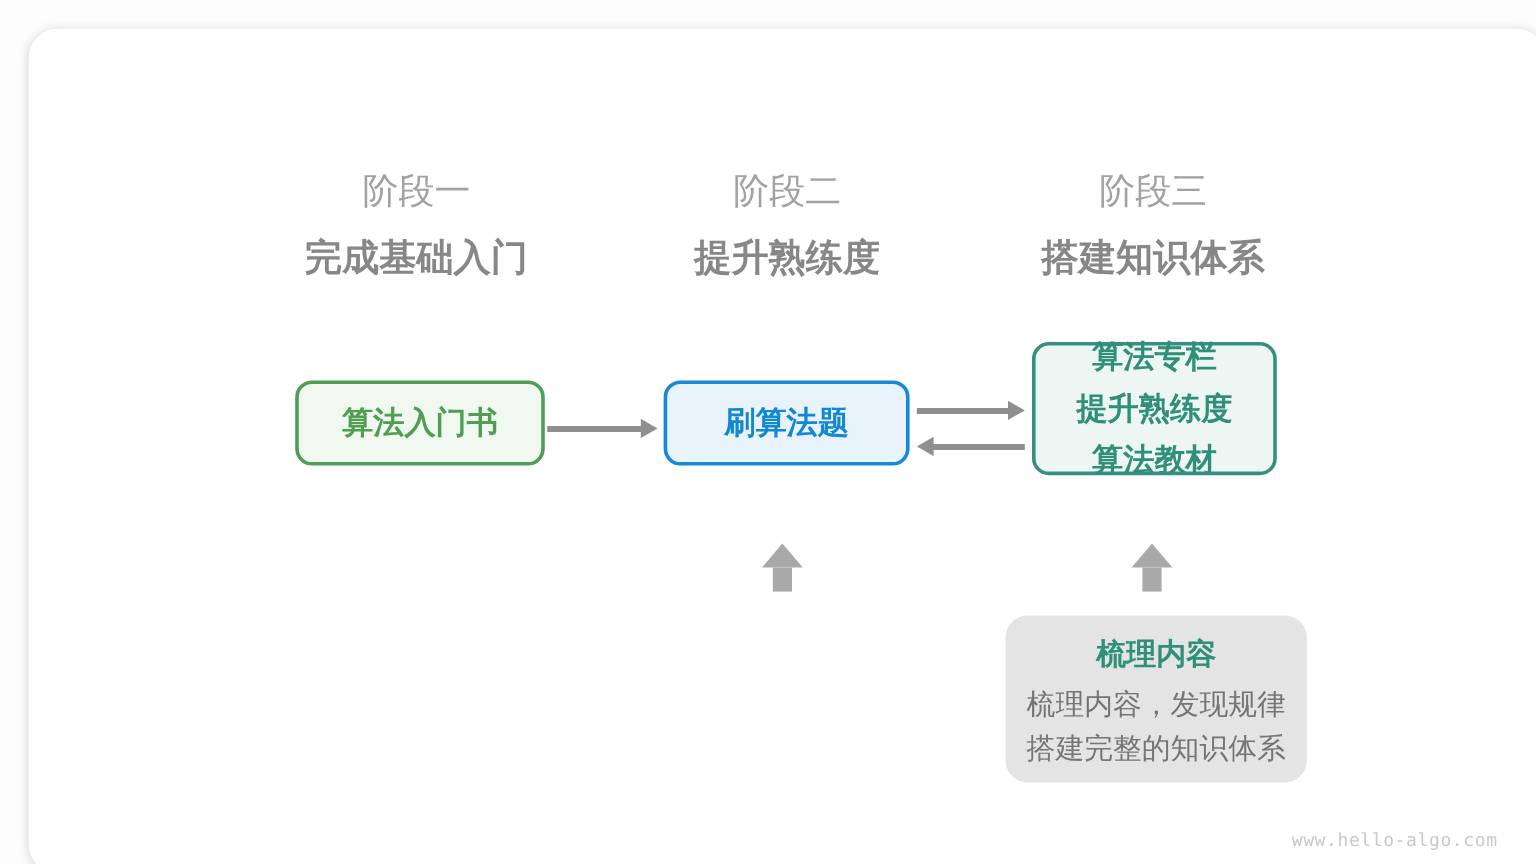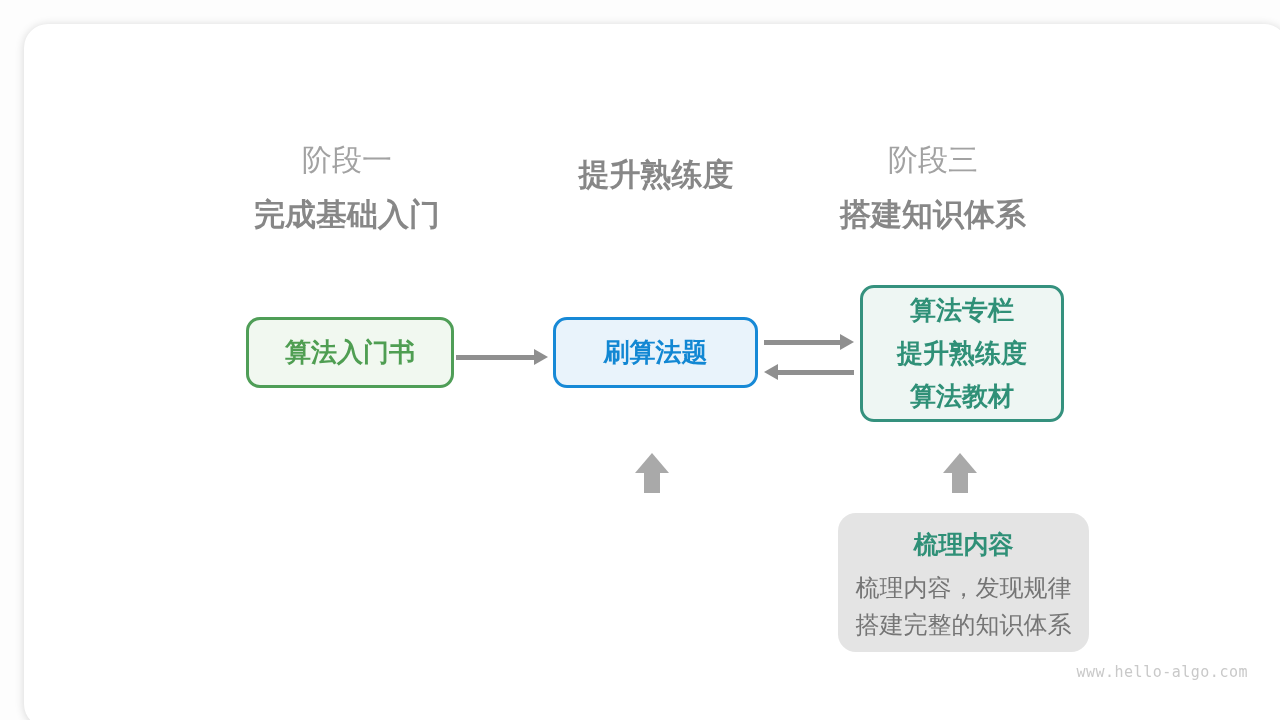--- a/index.html
+++ b/index.html
@@ -14,33 +14,33 @@
   .card {
     position: absolute; left: 8px; top: 8px; width: 1264px; height: 704px;
     background: #ffffff; border-radius: 24px;
     box-shadow: 0 1px 10px rgba(0,0,0,0.16);
   }
 
   
   .stage { position: absolute; top: 122px; transform: translateX(-50%); text-align: center; white-space: nowrap; }
   .stage-label { font-size: 30px; font-weight: 400; color: var(--stage-label); line-height: 36px; }
   .stage-subtitle { font-size: 31px; font-weight: bold; color: var(--stage-subtitle); margin-top: 16px; }
-  .stage-1 { left: 331px; } .stage-2 { left: 640px; } .stage-3 { left: 917px; }
+  .stage-1 { left: 331px; } .stage-2 { left: 640px; } .stage-3 { left: 945px; }
 
   
   .node {
     position: absolute; border-radius: 14px;
     display: flex; flex-direction: column; align-items: center; justify-content: center;
     font-weight: bold; font-size: 26px; white-space: nowrap;
   }
   .node-green { left: 230px; top: 301px; width: 208px; height: 71px;
     border: 3px solid var(--green-border); background: var(--green-bg); color: var(--green-text); }
   .node-blue { left: 537px; top: 301px; width: 205px; height: 71px;
     border: 3px solid var(--blue-border); background: var(--blue-bg); color: var(--blue-text); }
-  .node-teal { left: 844px; top: 269px; width: 204px; height: 137px;
+  .node-teal { left: 844px; top: 269px; width: 204px; height: 111px;
     border: 3px solid var(--teal-border); background: var(--teal-bg); color: var(--teal-text); }
   .node-teal .line { line-height: 35px; }
 
   
   .h-arrow { position: absolute; height: 16px; }
   .h-arrow .shaft { position: absolute; top: 5.5px; height: 5px; background: var(--arrow); }
   .h-arrow.to-right .shaft { left: 0; right: 11px; }
   .h-arrow.to-left  .shaft { left: 11px; right: 0; }
   .h-arrow .head { position: absolute; top: 0; width: 0; height: 0;
     border-top: 8px solid transparent; border-bottom: 8px solid transparent; }
@@ -60,34 +60,35 @@
 
   
   .note { position: absolute; top: 497px; height: 139px; background: var(--note-bg);
     border-radius: 18px; text-align: center; overflow: hidden; }
   .note-1 { left: 486px; width: 307px; } .note-2 { left: 822px; width: 251px; }
   .note-title { font-size: 25px; font-weight: bold; margin-top: 15px; }
   .note-title.blue { color: var(--blue-text); }
   .note-title.teal { color: var(--teal-text); }
   .note-body { margin-top: 10px; font-size: 24px; line-height: 33px; color: var(--note-body-text); white-space: nowrap; }
 
-  .watermark { position: absolute; right: 40px; top: 647px; font-family: "DejaVu Sans Mono", monospace;
+  .watermark { position: absolute; right: 40px; top: 675px; font-family: "DejaVu Sans Mono", monospace;
     font-size: 15px; color: var(--watermark); letter-spacing: 0.5px; }
 </style>
 </head>
 <body>
 
 <div class="root">
   <div class="card"></div>
 
   <div class="stage stage-1">
     <div class="stage-label">阶段一</div>
     <div class="stage-subtitle">完成基础入门</div>
   </div>
   <div class="stage stage-2">
+    <div class="stage-label">阶段二</div>
     <div class="stage-subtitle">提升熟练度</div>
   </div>
   <div class="stage stage-3">
     <div class="stage-label">阶段三</div>
     <div class="stage-subtitle">搭建知识体系</div>
   </div>
 
   <div class="node node-green">
     <div class="line">算法入门书</div>
   </div>

